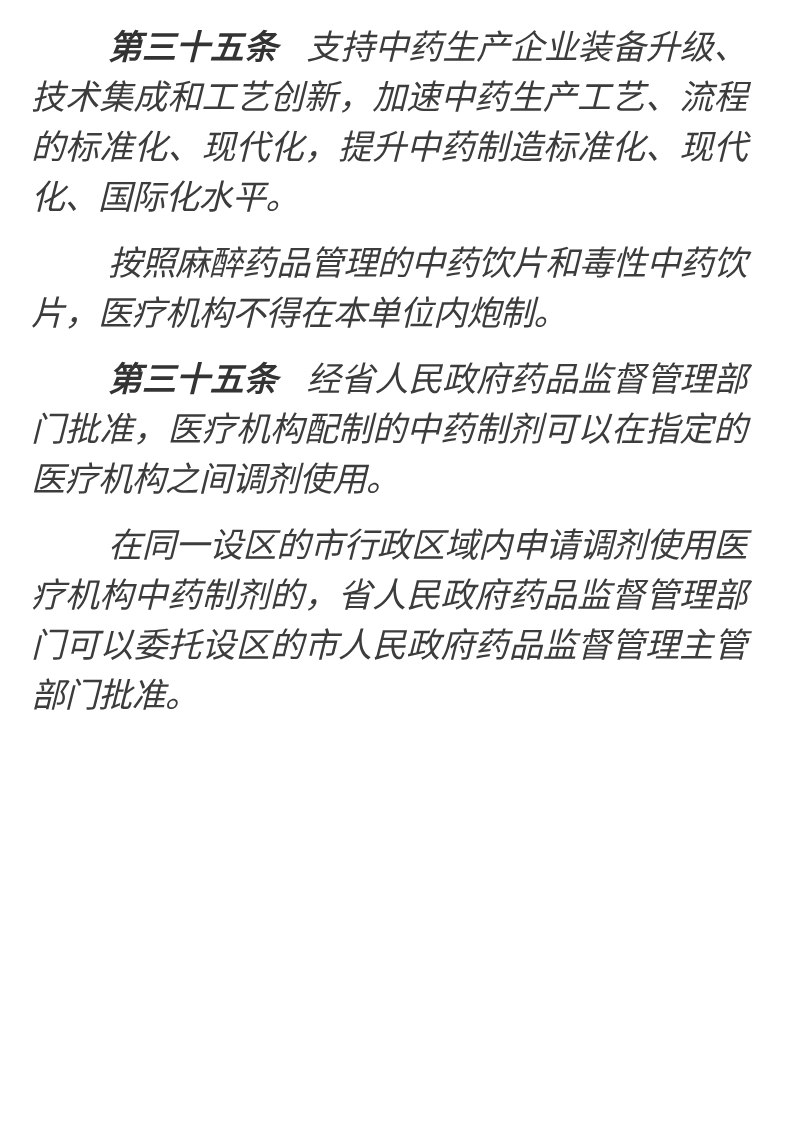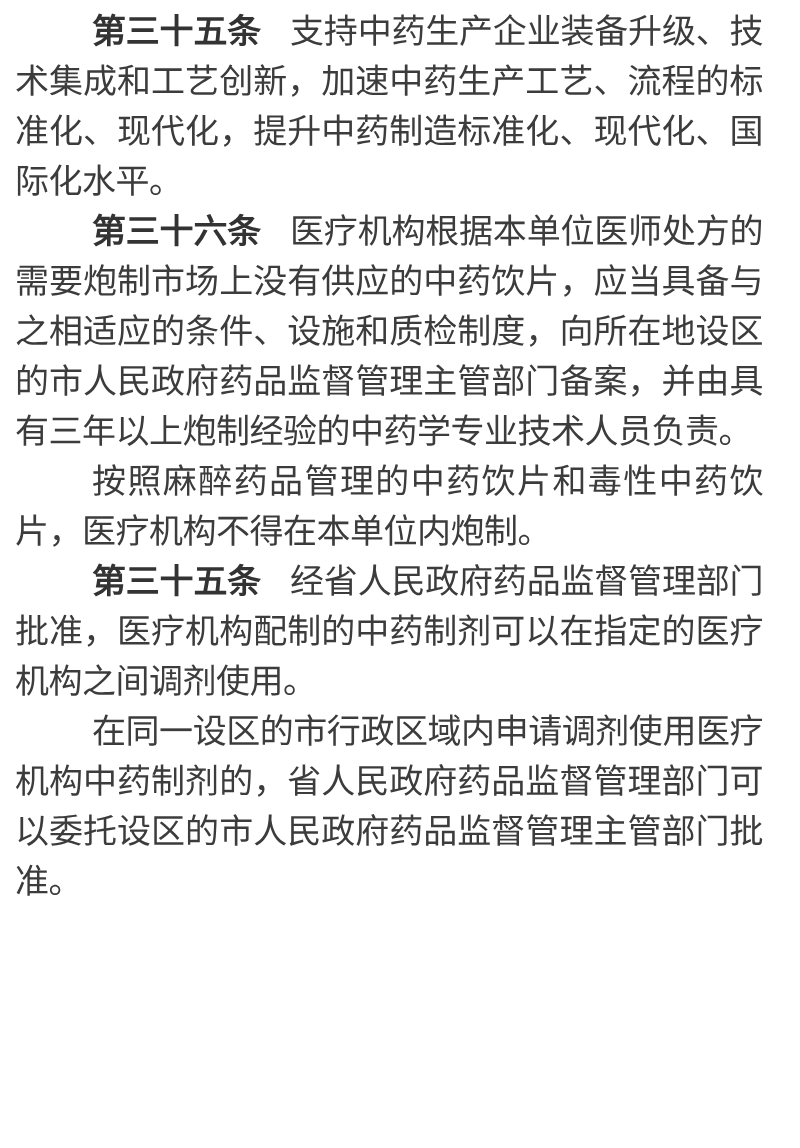--- a/index.html
+++ b/index.html
@@ -18,33 +18,33 @@
     height: 1148px;
     padding: 6px 37px 0 15px;
     font-family: "DejaVu Sans", sans-serif;
     font-size: 34px;
     line-height: 50px;
     letter-spacing: -0.5px;
     color: #3c3c3c;
     text-align: justify;
   }
   .para {
-    margin: 0;
+    margin: 16px;
     text-indent: 77px;
+    font-style: italic;
   }
   .article-num {
     font-weight: 700;
     color: #333333;
     margin-right: 29px;
   }
 </style>
 </head>
 <body>
 
 <div class="page">
   <div id="paragraphs-container">
       <p class="para"><span class="article-num">第三十五条</span><span>支持中药生产企业装备升级、技术集成和工艺创新，加速中药生产工艺、流程的标准化、现代化，提升中药制造标准化、现代化、国际化水平。</span></p>
-      <p class="para"><span class="article-num">第三十六条</span><span>医疗机构根据本单位医师处方的需要炮制市场上没有供应的中药饮片，应当具备与之相适应的条件、设施和质检制度，向所在地设区的市人民政府药品监督管理主管部门备案，并由具有三年以上炮制经验的中药学专业技术人员负责。</span></p>
       <p class="para"><span>按照麻醉药品管理的中药饮片和毒性中药饮片，医疗机构不得在本单位内炮制。</span></p>
       <p class="para"><span class="article-num">第三十五条</span><span>经省人民政府药品监督管理部门批准，医疗机构配制的中药制剂可以在指定的医疗机构之间调剂使用。</span></p>
       <p class="para"><span>在同一设区的市行政区域内申请调剂使用医疗机构中药制剂的，省人民政府药品监督管理部门可以委托设区的市人民政府药品监督管理主管部门批准。</span></p>
     </div>
 </div>
 
 </body></html>

